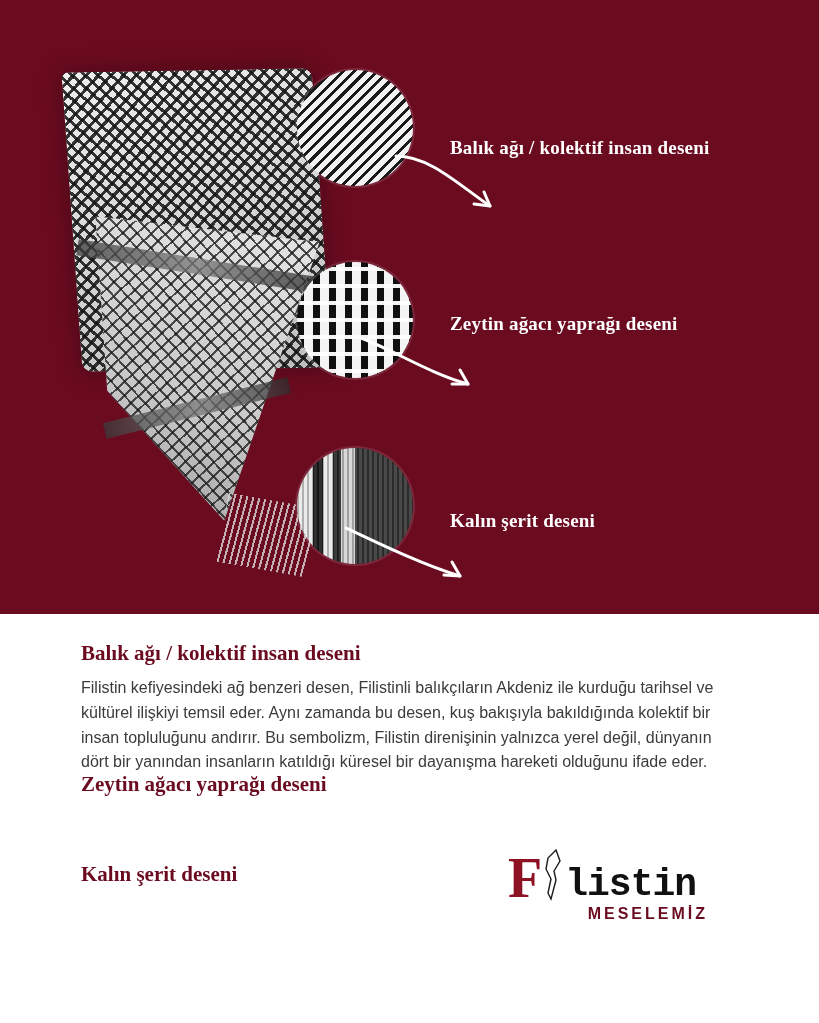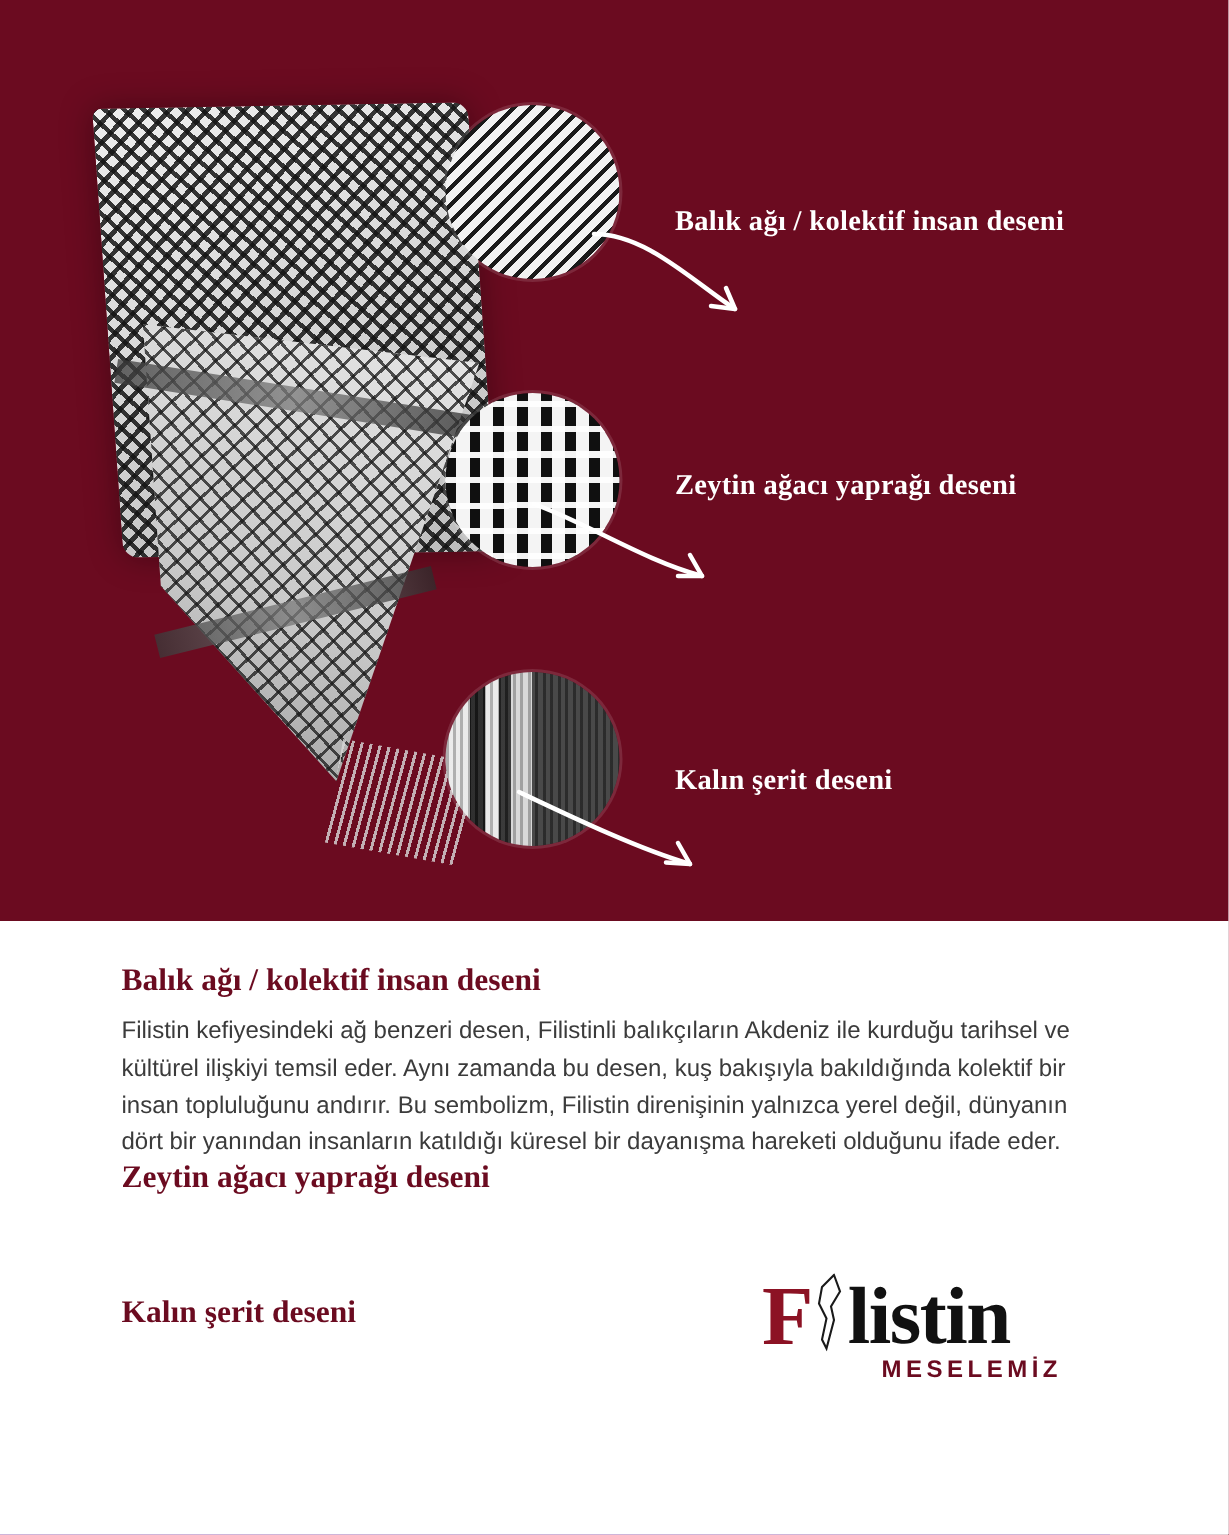--- a/index.html
+++ b/index.html
@@ -10,21 +10,21 @@
     width: 819px;
     height: 1023px;
     background: #ffffff;
     font-family: "Liberation Sans", sans-serif;
     overflow: hidden;
   }
   .page {
     position: relative;
     width: 740px;
     height: 1023px;
-    background: #6d28d9;
+    background: #a16207;
   }
   
   .hero {
     position: absolute;
     left: 0;
     top: 0;
     width: 819px;
     height: 614px;
     background: #6b0b20;
     overflow: hidden;
@@ -203,23 +203,23 @@
     line-height: .9;
   }
   .logo-map {
     width: 20px;
     height: 52px;
     margin: 0 2px 2px 1px;
     position: relative;
   }
   .logo-rest {
     color: #111111;
-    font-family: Liberation Serif, serif;
-    font-weight: bold;
-    font-size: 54px;
+    font-family: Liberation Mono, monospace;
+    font-weight: bold;
+    font-size: 38px;
     line-height: .95;
     letter-spacing: -1px;
   }
   .logo-sub {
     margin-top: 2px;
     text-align: right;
     color: #6b0b20;
     font-family: "Liberation Sans", sans-serif;
     font-size: 16px;
     font-weight: bold;

